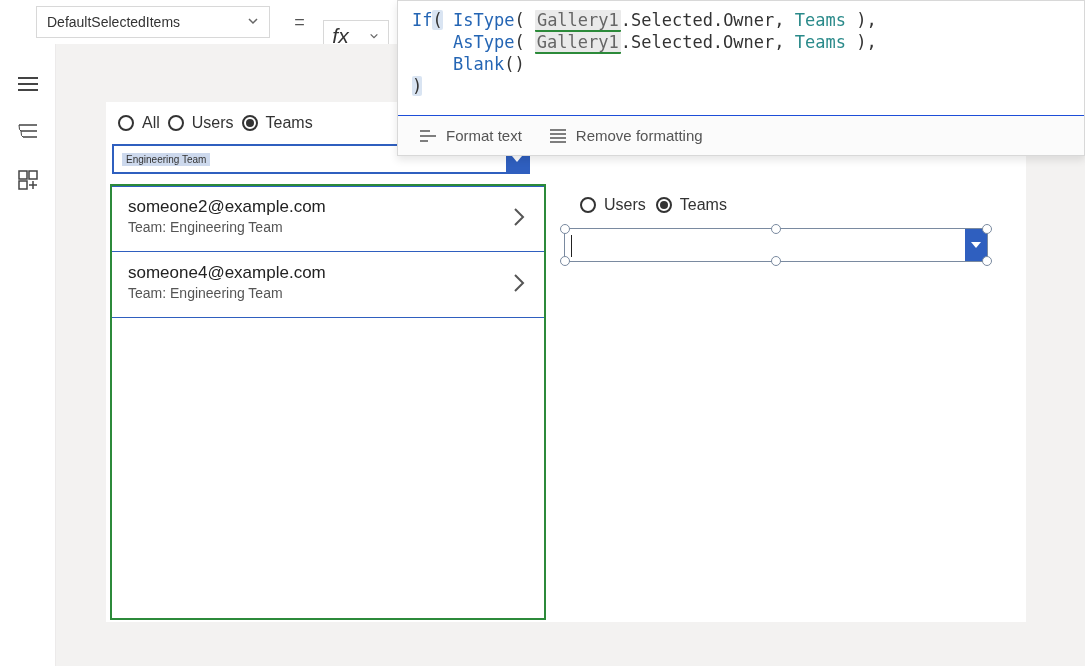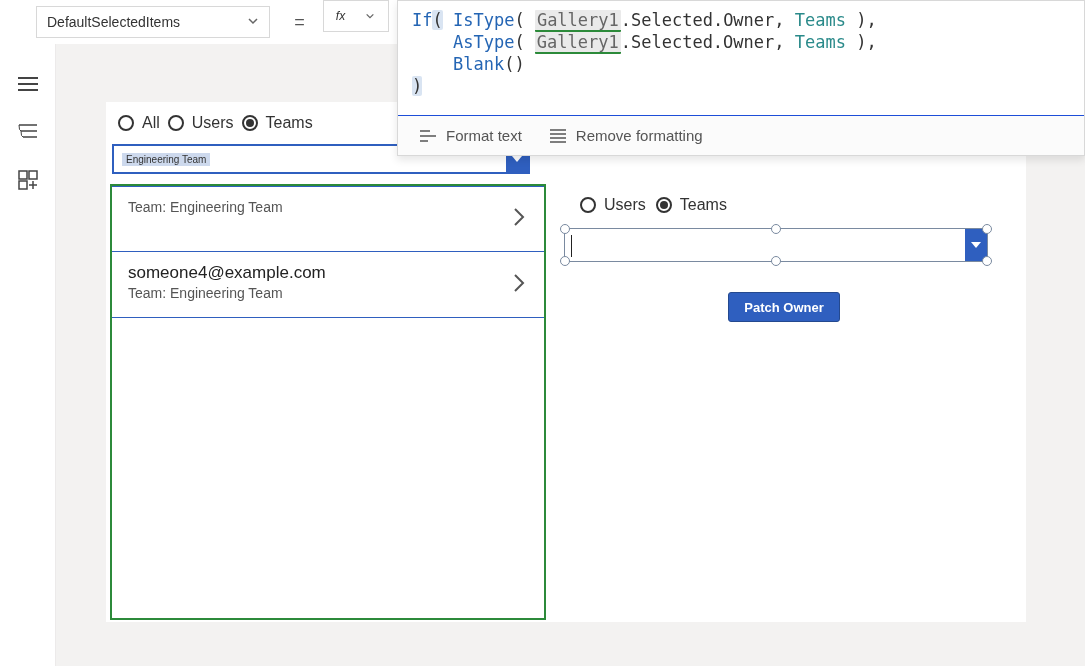--- a/index.html
+++ b/index.html
@@ -12,23 +12,23 @@
   }
   .prop-select {
     margin-left: 36px; margin-top: 6px; width: 234px; height: 32px;
     border: 1px solid #d8d8d8; background: #fff;
     display: flex; align-items: center; padding: 0 10px; font-size: 14px; color: #333;
     position: relative;
   }
   .prop-select .chev { position: absolute; right: 10px; top: 50%; transform: translateY(-50%); }
   .equals { margin: 12px 18px 0 24px; font-style: italic; font-size: 18px; color: #555; }
   .fx-box {
-    margin-top: 0; height: 32px; width: 66px; border: 1px solid #d8d8d8;
+    margin-top: 20px; height: 32px; width: 66px; border: 1px solid #d8d8d8;
     display: flex; align-items: center; justify-content: center; gap: 20px;
-    font-style: italic; font-size: 12px; color: #333;
+    font-style: italic; font-size: 21px; color: #333;
   }
 
   
   .formula-panel {
     position: absolute; left: 397px; top: 0; width: 688px; height: 156px;
     border: 1px solid #d8d8d8; background: #fff; box-shadow: 0 4px 8px rgba(0,0,0,0.1);
     z-index: 10;
   }
   .formula-text {
     padding: 8px 14px 10px 14px; font-family: "Consolas", monospace; font-size: 17px;
@@ -202,20 +202,21 @@
 
     <div class="combo">
       <span class="sel-text">Engineering Team</span>
       <span class="dd-btn">
         <span class="chev-down wh"></span>
       </span>
     </div>
 
     <div class="gallery">
       <div class="g-item">
+        <div class="g-title">someone2@example.com</div>
         <div class="g-sub">Team: Engineering Team</div>
         <span class="g-chev">
           <svg width="14" height="22" viewBox="0 0 14 22">
               <path class="chev-right-svg" d="M3 3l8 8-8 8"></path>
             </svg>
         </span>
       </div>
       <div class="g-item">
         <div class="g-title">someone4@example.com</div>
         <div class="g-sub">Team: Engineering Team</div>
@@ -243,17 +244,16 @@
         <span class="dd-btn">
           <span class="chev-down wh"></span>
         </span>
         <span class="handle h-tl"></span>
         <span class="handle h-tm"></span>
         <span class="handle h-tr"></span>
         <span class="handle h-bl"></span>
         <span class="handle h-bm"></span>
         <span class="handle h-br"></span>
       </div>
-      <button class="patch-btn">Patch Owner</button>
     </div>
 
   </div>
 </div>
 
 </body></html>

